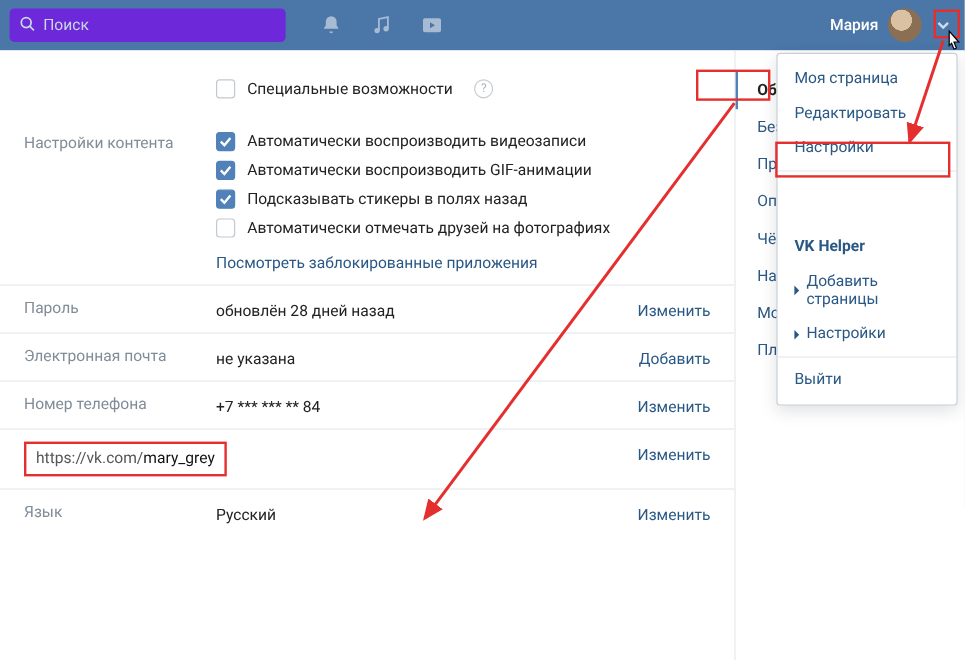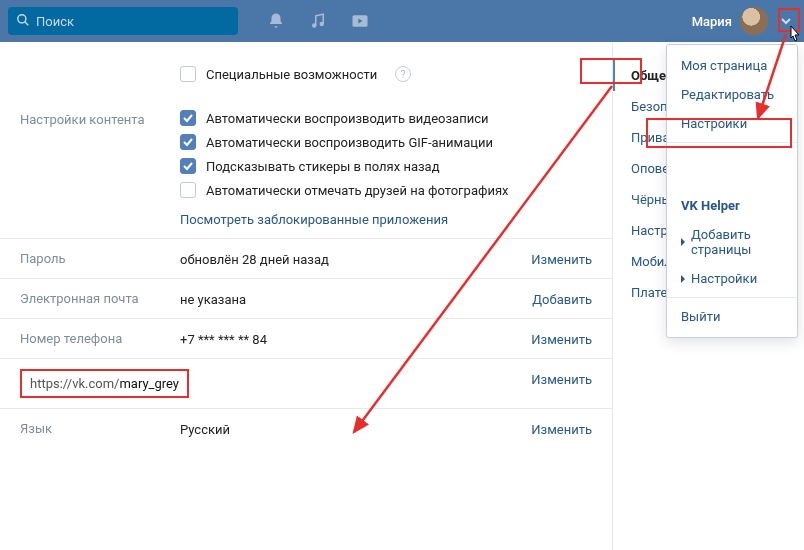--- a/index.html
+++ b/index.html
@@ -1,20 +1,20 @@
 <!DOCTYPE html>
 <html><head>
 <meta charset="utf-8">
 <style>
   * { box-sizing: border-box; margin: 0; padding: 0; font-family: -apple-system, BlinkMacSystemFont, "Segoe UI", Roboto, Helvetica, Arial, sans-serif; }
   body { background: #edeef0; width: 804px; height: 550px; overflow: hidden; position: relative; }
 
   
   .topbar { height: 42px; background: #4a76a8; display: flex; align-items: center; padding: 0 8px; color: #fff; }
-  .search-wrap { flex: 0 0 230px; background: #0369a1; border-radius: 4px; height: 28px; display: flex; align-items: center; padding: 0 8px; gap: 6px; }
+  .search-wrap { flex: 0 0 230px; background: #6d28d9; border-radius: 4px; height: 28px; display: flex; align-items: center; padding: 0 8px; gap: 6px; }
   .search-wrap input { background: transparent; border: none; outline: none; color: #c9d7e6; font-size: 13px; width: 100%; }
   .search-wrap input::placeholder { color: #c9d7e6; }
   .top-icons { display: flex; gap: 22px; margin-left: 28px; align-items: center; }
   .top-icons .ico { width: 20px; height: 20px; display: flex; align-items: center; justify-content: center; color: #a7bbd3; }
   .top-right { margin-left: auto; display: flex; align-items: center; gap: 8px; }
   .username { color: #fff; font-size: 13px; font-weight: 500; }
   .avatar { width: 28px; height: 28px; border-radius: 50%; background: radial-gradient(circle at 40% 35%, #d9c1a2 0 35%, #8a6f55 36% 100%); }
   .chevron-btn { width: 20px; height: 20px; display: flex; align-items: center; justify-content: center; color: #cfdceb; }
 
   
@@ -42,21 +42,21 @@
   .value-text { font-size: 13px; color: #222; }
 
   .url-box { border: 2.5px solid #e52e2e; padding: 5px 8px; display: inline-block; font-size: 13px; color: #555; }
   .url-box .suffix { color: #111; }
 
   
   .side .tab { display: block; padding: 8px 18px; font-size: 13px; color: #2a5885; text-decoration: none; white-space: nowrap; overflow: hidden; }
   .side .tab.active { color: #222; font-weight: 700; border-left: 2px solid #5181b8; padding-left: 16px; }
 
   
-  .dropdown { position: absolute; top: 44px; right: 6px; width: 132px; background: #fff; border: 1px solid #c5d0db; border-radius: 3px; box-shadow: 0 4px 14px rgba(0,0,0,.12); padding: 6px 0; z-index: 20; }
+  .dropdown { position: absolute; top: 44px; right: 6px; width: 151px; background: #fff; border: 1px solid #c5d0db; border-radius: 3px; box-shadow: 0 4px 14px rgba(0,0,0,.12); padding: 6px 0; z-index: 20; }
   .dropdown .item { padding: 7px 14px; font-size: 13px; color: #2a5885; cursor: pointer; display: flex; align-items: center; gap: 6px; }
   .dropdown hr { border: none; border-top: 1px solid #e7e8ec; margin: 4px 0; }
   .dropdown .header { font-weight: 700; color: #2a5885; margin-top: 48px; }
   .dropdown .tri { width: 0; height: 0; border-left: 4px solid #2a5885; border-top: 4px solid transparent; border-bottom: 4px solid transparent; }
 
   
   .red-box { position: absolute; border: 2.5px solid #e52e2e; pointer-events: none; z-index: 30; }
   .cursor-ptr { position: absolute; z-index: 40; }
 
   svg.arrow { position: absolute; top: 0; left: 0; pointer-events: none; z-index: 25; }

